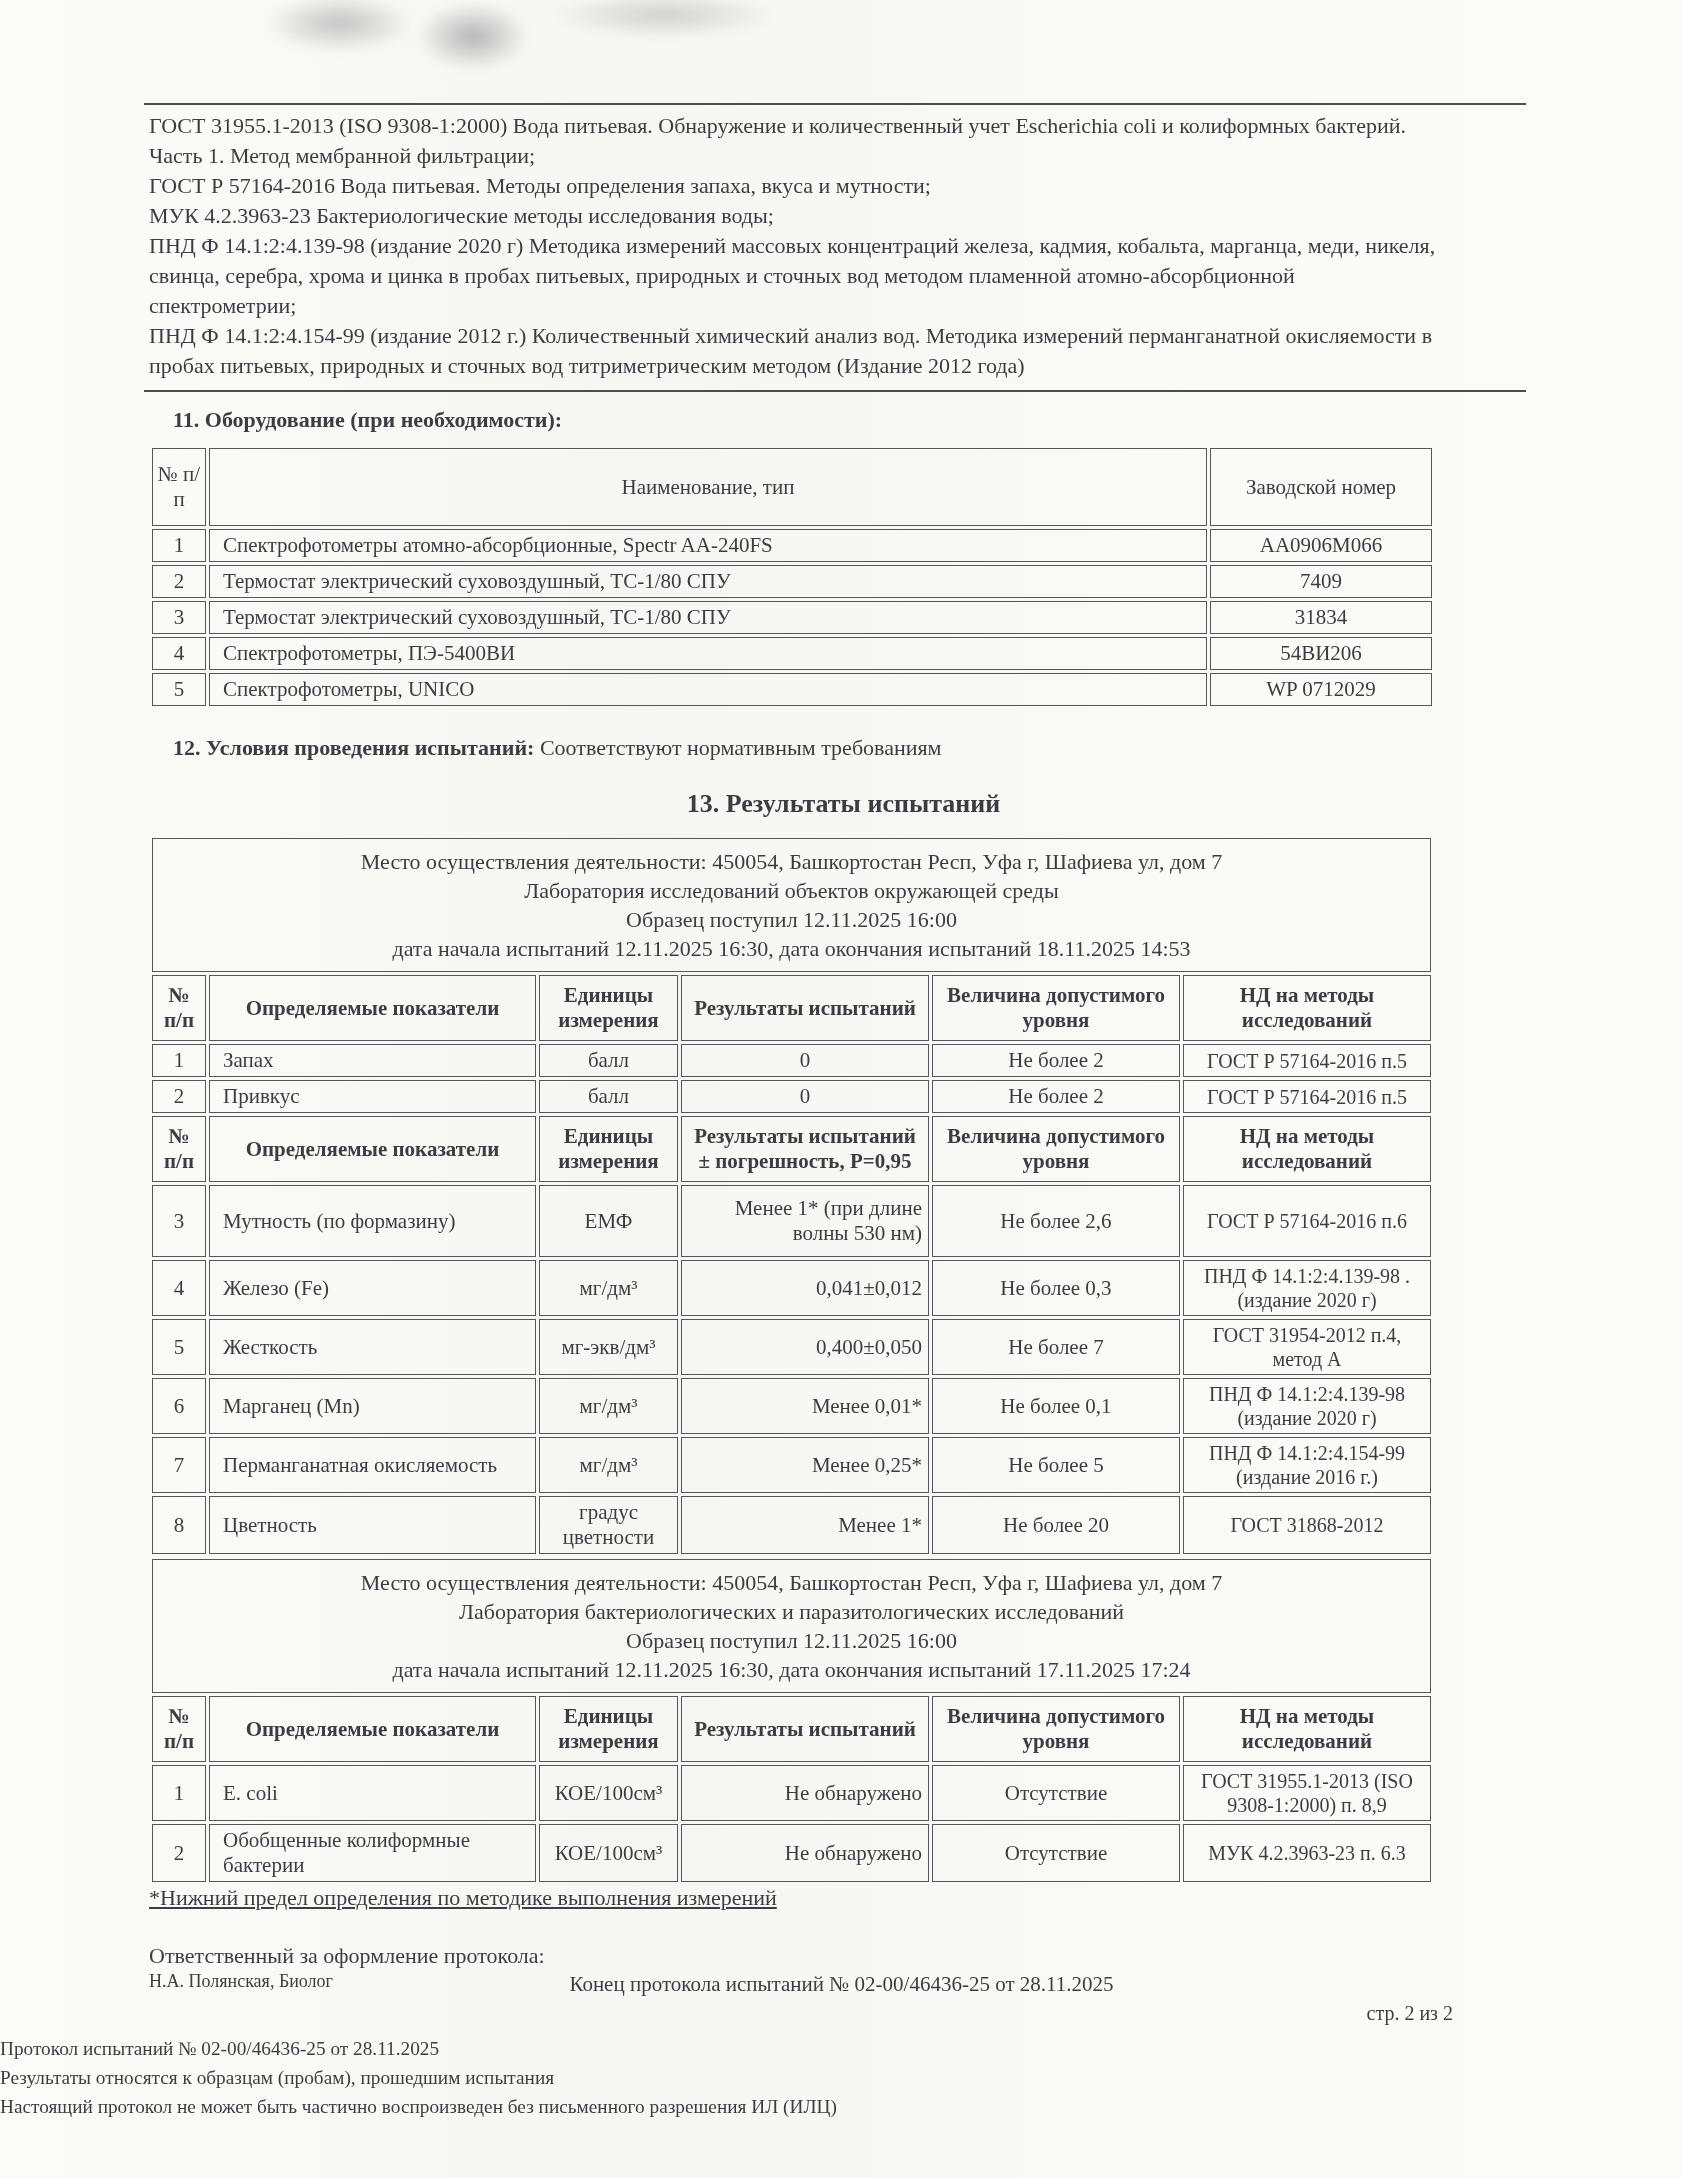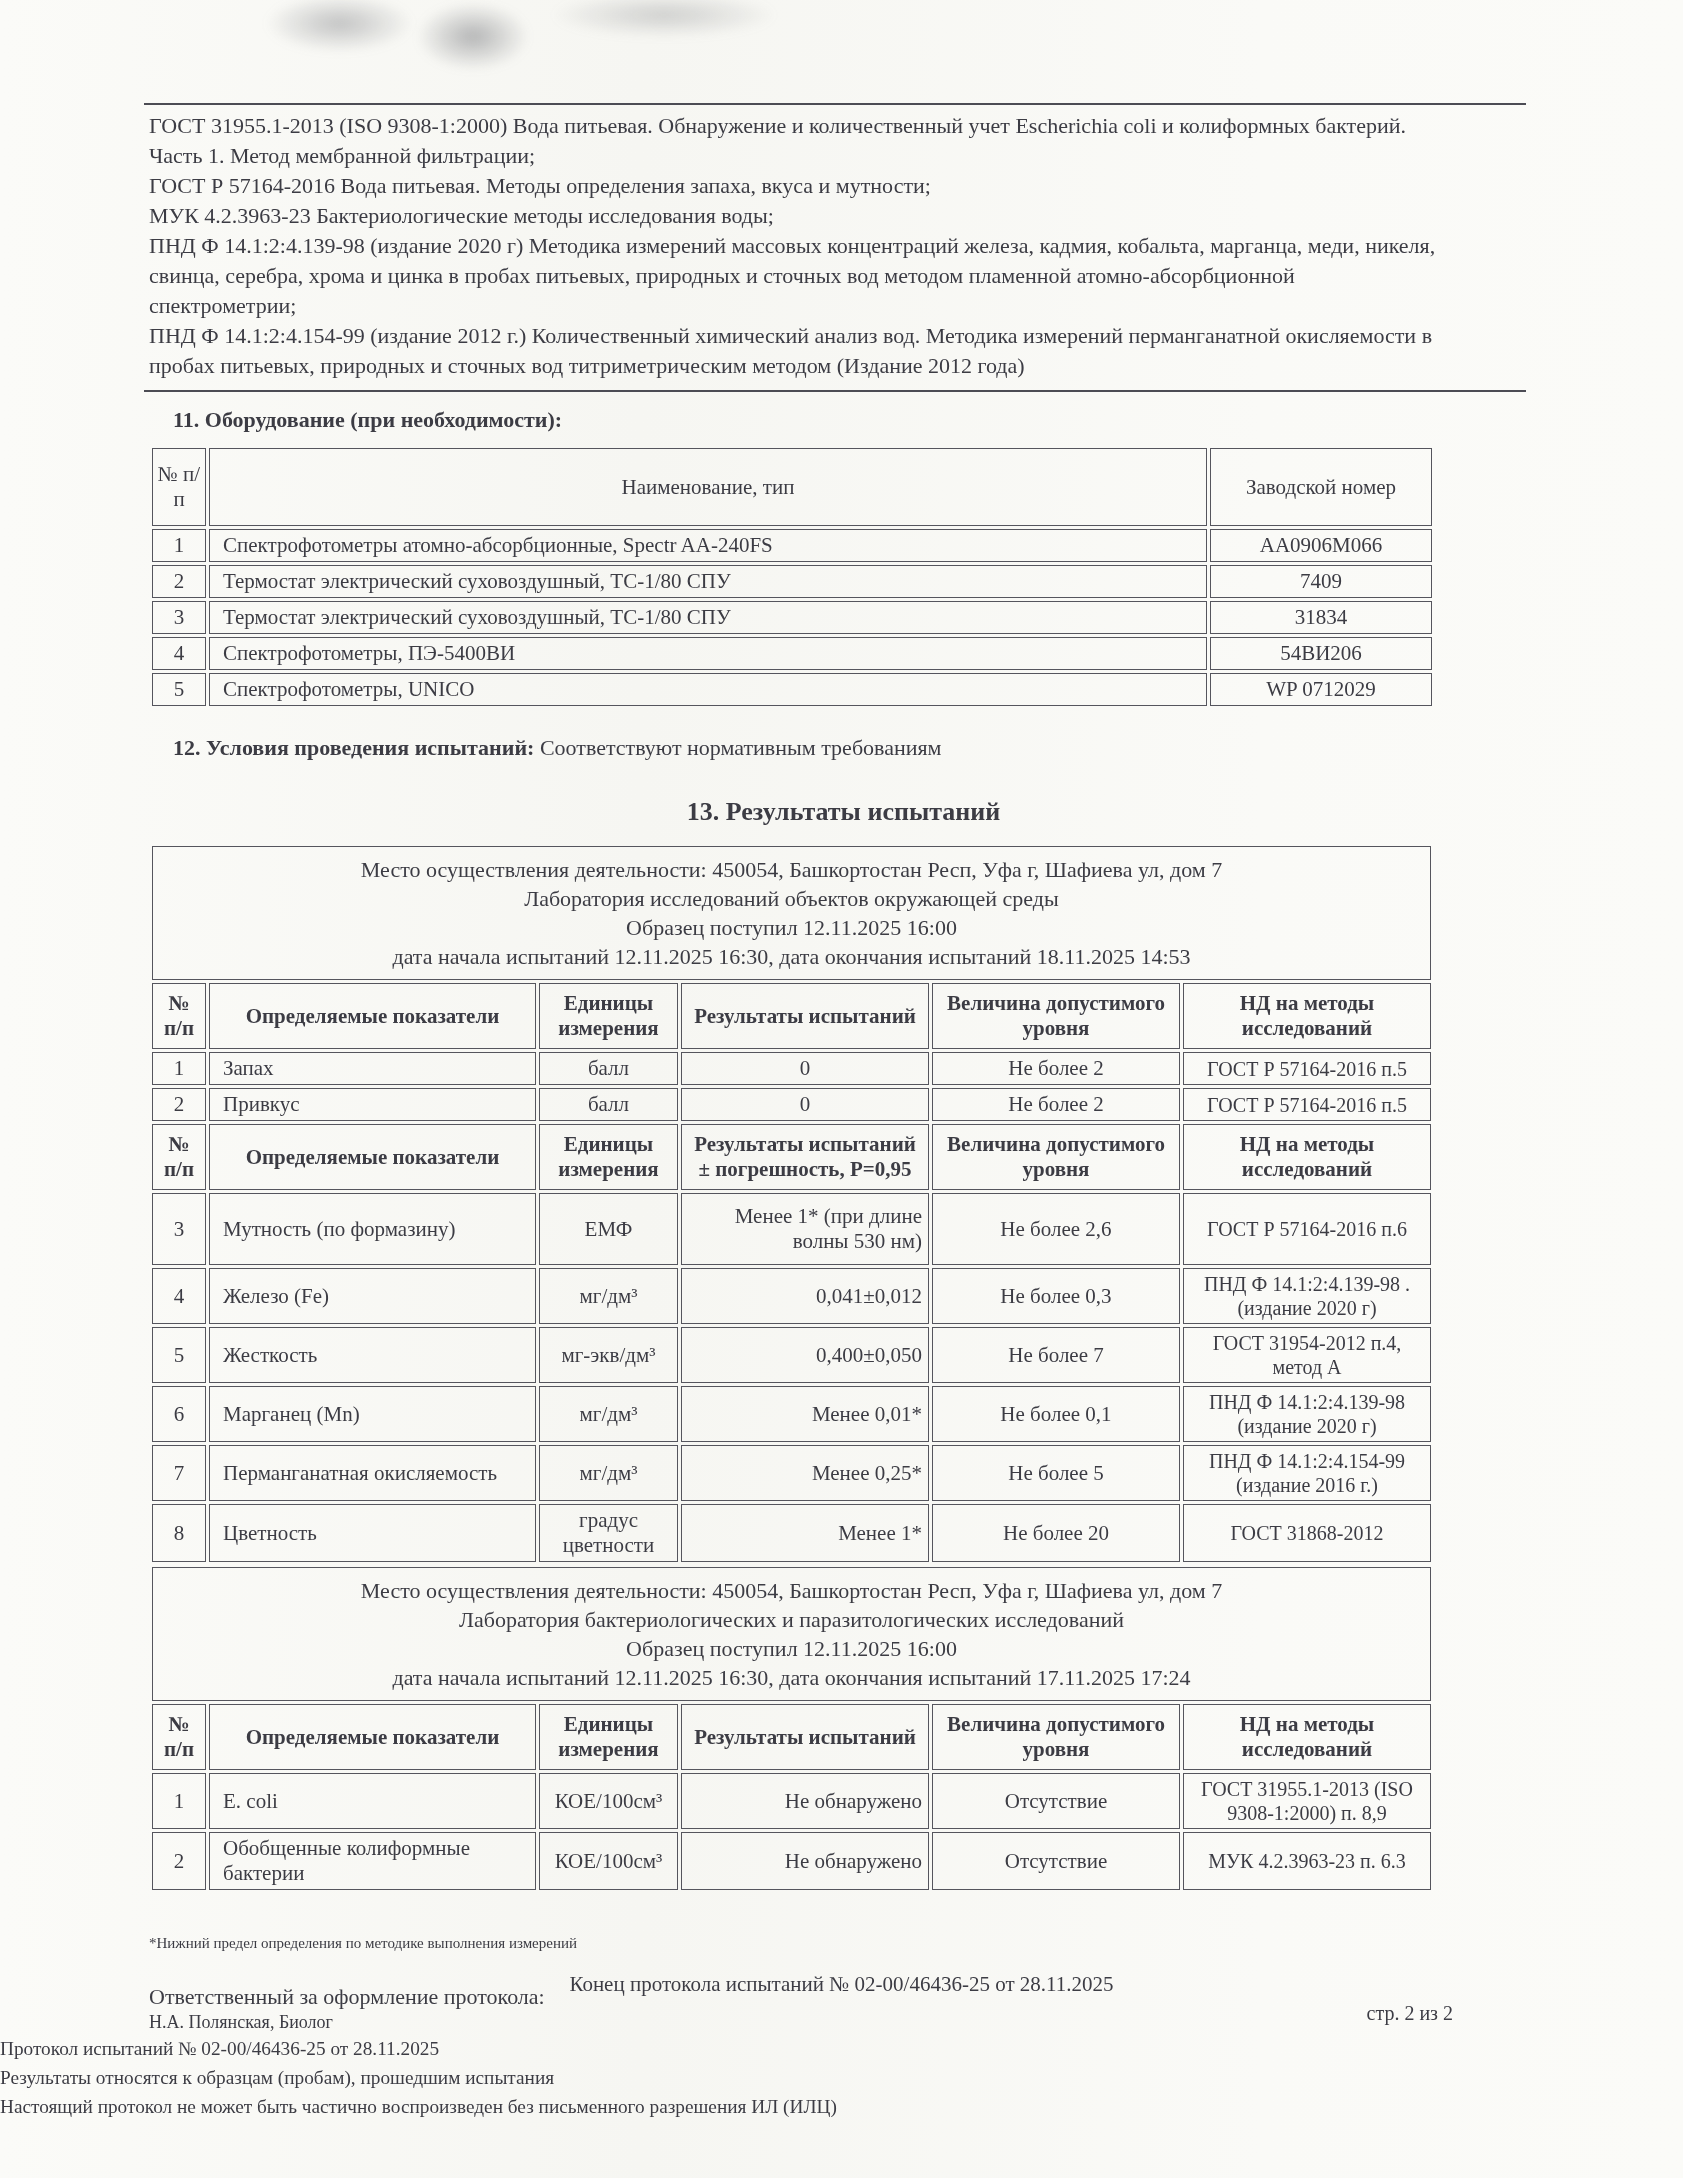--- a/index.html
+++ b/index.html
@@ -22,30 +22,30 @@
   .normdocs{margin-top:6px;font-size:22px;line-height:30px;}
   .sec-h{font-weight:bold;font-size:22px;margin:15px 0 0 24px;}
   table{border-collapse:separate;border-spacing:3px;}
   td{border:1.5px solid #55555d;padding:3px 6px;text-align:center;vertical-align:middle;
      font-size:21px;line-height:25px;}
   .eq-table{margin-top:12px;}
   .eh{padding:13px 4px;font-size:21px;}
   .en{text-align:left;padding-left:13px;font-size:21px;}
   .sec12{margin:26px 0 0 24px;font-size:22px;}
   .sec12 b{font-weight:bold;}
-  .sec13{margin-top:36px;width:1289px;text-align:center;position:relative;left:50px;
+  .sec13{margin-top:28px;width:1289px;text-align:center;position:relative;left:50px;
          font-weight:bold;font-size:26px;}
   .res-table{margin-top:16px;}
   .res-table.second{margin-top:-1px;}
   .loc{font-size:22px;line-height:29px;padding:8px 6px;}
   .hd{font-weight:bold;padding:7px 4px;}
   .cp{text-align:left;padding-left:13px;}
   .cm{font-size:20px;line-height:24px;margin-left:16px;}
   .cr{padding:10px 6px;text-align:right;}
-  .footnote{margin-top:42px;font-size:15px;}
+  .footnote{font-size:22px;text-decoration:underline;}
   .resp-label{margin-top:32px;font-size:22px;}
   .resp-name{margin-top:2px;font-size:18px;}
   .end-line{position:absolute;top:1972px;left:0;width:1683px;text-align:center;font-size:21px;}
   .page-num{position:absolute;top:2002px;right:230px;font-size:20px;}
   .footer{position:absolute;top:2034px;left:0;width:1683px;text-align:left;
           font-size:19.3px;line-height:29px;}
 </style>
 </head>
 <body>
 

